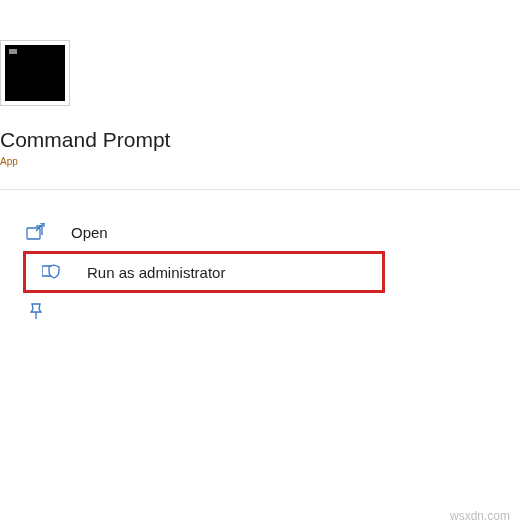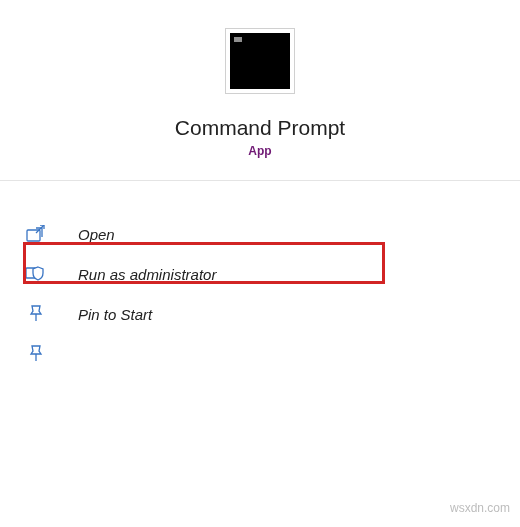--- a/index.html
+++ b/index.html
@@ -7,22 +7,22 @@
       width: 520px;
       height: 527px;
       background: #ffffff;
       font-family: "Segoe UI", Arial, sans-serif;
       color: #1a1a1a;
       position: relative;
     }
     .header {
       display: flex;
       flex-direction: column;
-      align-items: center;
-      padding-top: 28px;
+      align-items: flex-start;
+      padding-top: 40px;
       padding-bottom: 22px;
     }
     .app-icon {
       width: 70px;
       height: 66px;
       background: #ffffff;
       border: 1px solid #d0d0d0;
       padding: 4px;
       display: flex;
       align-items: center;
@@ -45,65 +45,64 @@
       background: #eee;
       opacity: 0.6;
     }
     .app-title {
       font-size: 21px;
       font-weight: 400;
       color: #222;
       margin-bottom: 4px;
     }
     .app-type {
-      font-size: 12px;
-      color: #701a75;
-      font-weight: 700;
+      font-size: 10px;
+      color: #a16207;
+      font-weight: 400;
     }
     .divider {
       height: 1px;
       background: #e4e4e4;
       width: 100%;
     }
     .actions {
       padding-top: 22px;
       padding-left: 26px;
       padding-right: 20px;
     }
     .action-row {
       display: flex;
-      align-items: flex-end;
+      align-items: center;
       height: 40px;
-      gap: 32px;
+      gap: 25px;
       cursor: pointer;
-      font-style: italic;
     }
     .action-row.highlighted {
       outline: 3px solid #d22424;
       outline-offset: -2px;
-      padding-left: 2px;
+      padding-left: 18px;
       margin-left: -2px;
       width: 360px;
     }
     .action-icon {
       width: 20px;
       height: 18px;
       display: flex;
       align-items: center;
       justify-content: center;
       color: #3a75c4;
       flex-shrink: 0;
     }
     .action-label {
       font-size: 15px;
       color: #222;
     }
     .watermark {
       position: absolute;
-      bottom: 12px;
+      bottom: 4px;
       right: 10px;
       font-size: 12px;
       color: #bdbdbd;
       font-family: Arial, sans-serif;
     }
     svg { display: block; }
   </style>
 </head>
 <body>
 
@@ -135,29 +134,20 @@
     <span class="action-icon">
       <svg width="20" height="18" viewBox="0 0 20 18" fill="none" stroke="#3a75c4" stroke-width="1.3">
         <rect x="0" y="3" width="10" height="10" rx="1"></rect>
         <path d="M12 2 L17 4 L17 8 Q17 13 12 15 Q7 13 7 8 L7 4 Z" fill="#fff"></path>
       </svg>
     </span>
     <span class="action-label">Run as administrator</span>
   </div>
 
 
-  <div class="action-row">
-    <span class="action-icon">
-      <svg width="20" height="18" viewBox="0 0 20 18" fill="none" stroke="#3a75c4" stroke-width="1.3">
-        <path d="M6 1 L14 1 L13 6 L15 9 L5 9 L7 6 Z"></path>
-        <line x1="10" y1="9" x2="10" y2="16"></line>
-      </svg>
-    </span>
-    <span class="action-label">Pin to Start</span>
-  </div>
 
   <div class="action-row">
     <span class="action-icon">
       <svg width="20" height="18" viewBox="0 0 20 18" fill="none" stroke="#3a75c4" stroke-width="1.3">
         <path d="M6 1 L14 1 L13 6 L15 9 L5 9 L7 6 Z"></path>
         <line x1="10" y1="9" x2="10" y2="16"></line>
       </svg>
     </span>
   </div>
 

